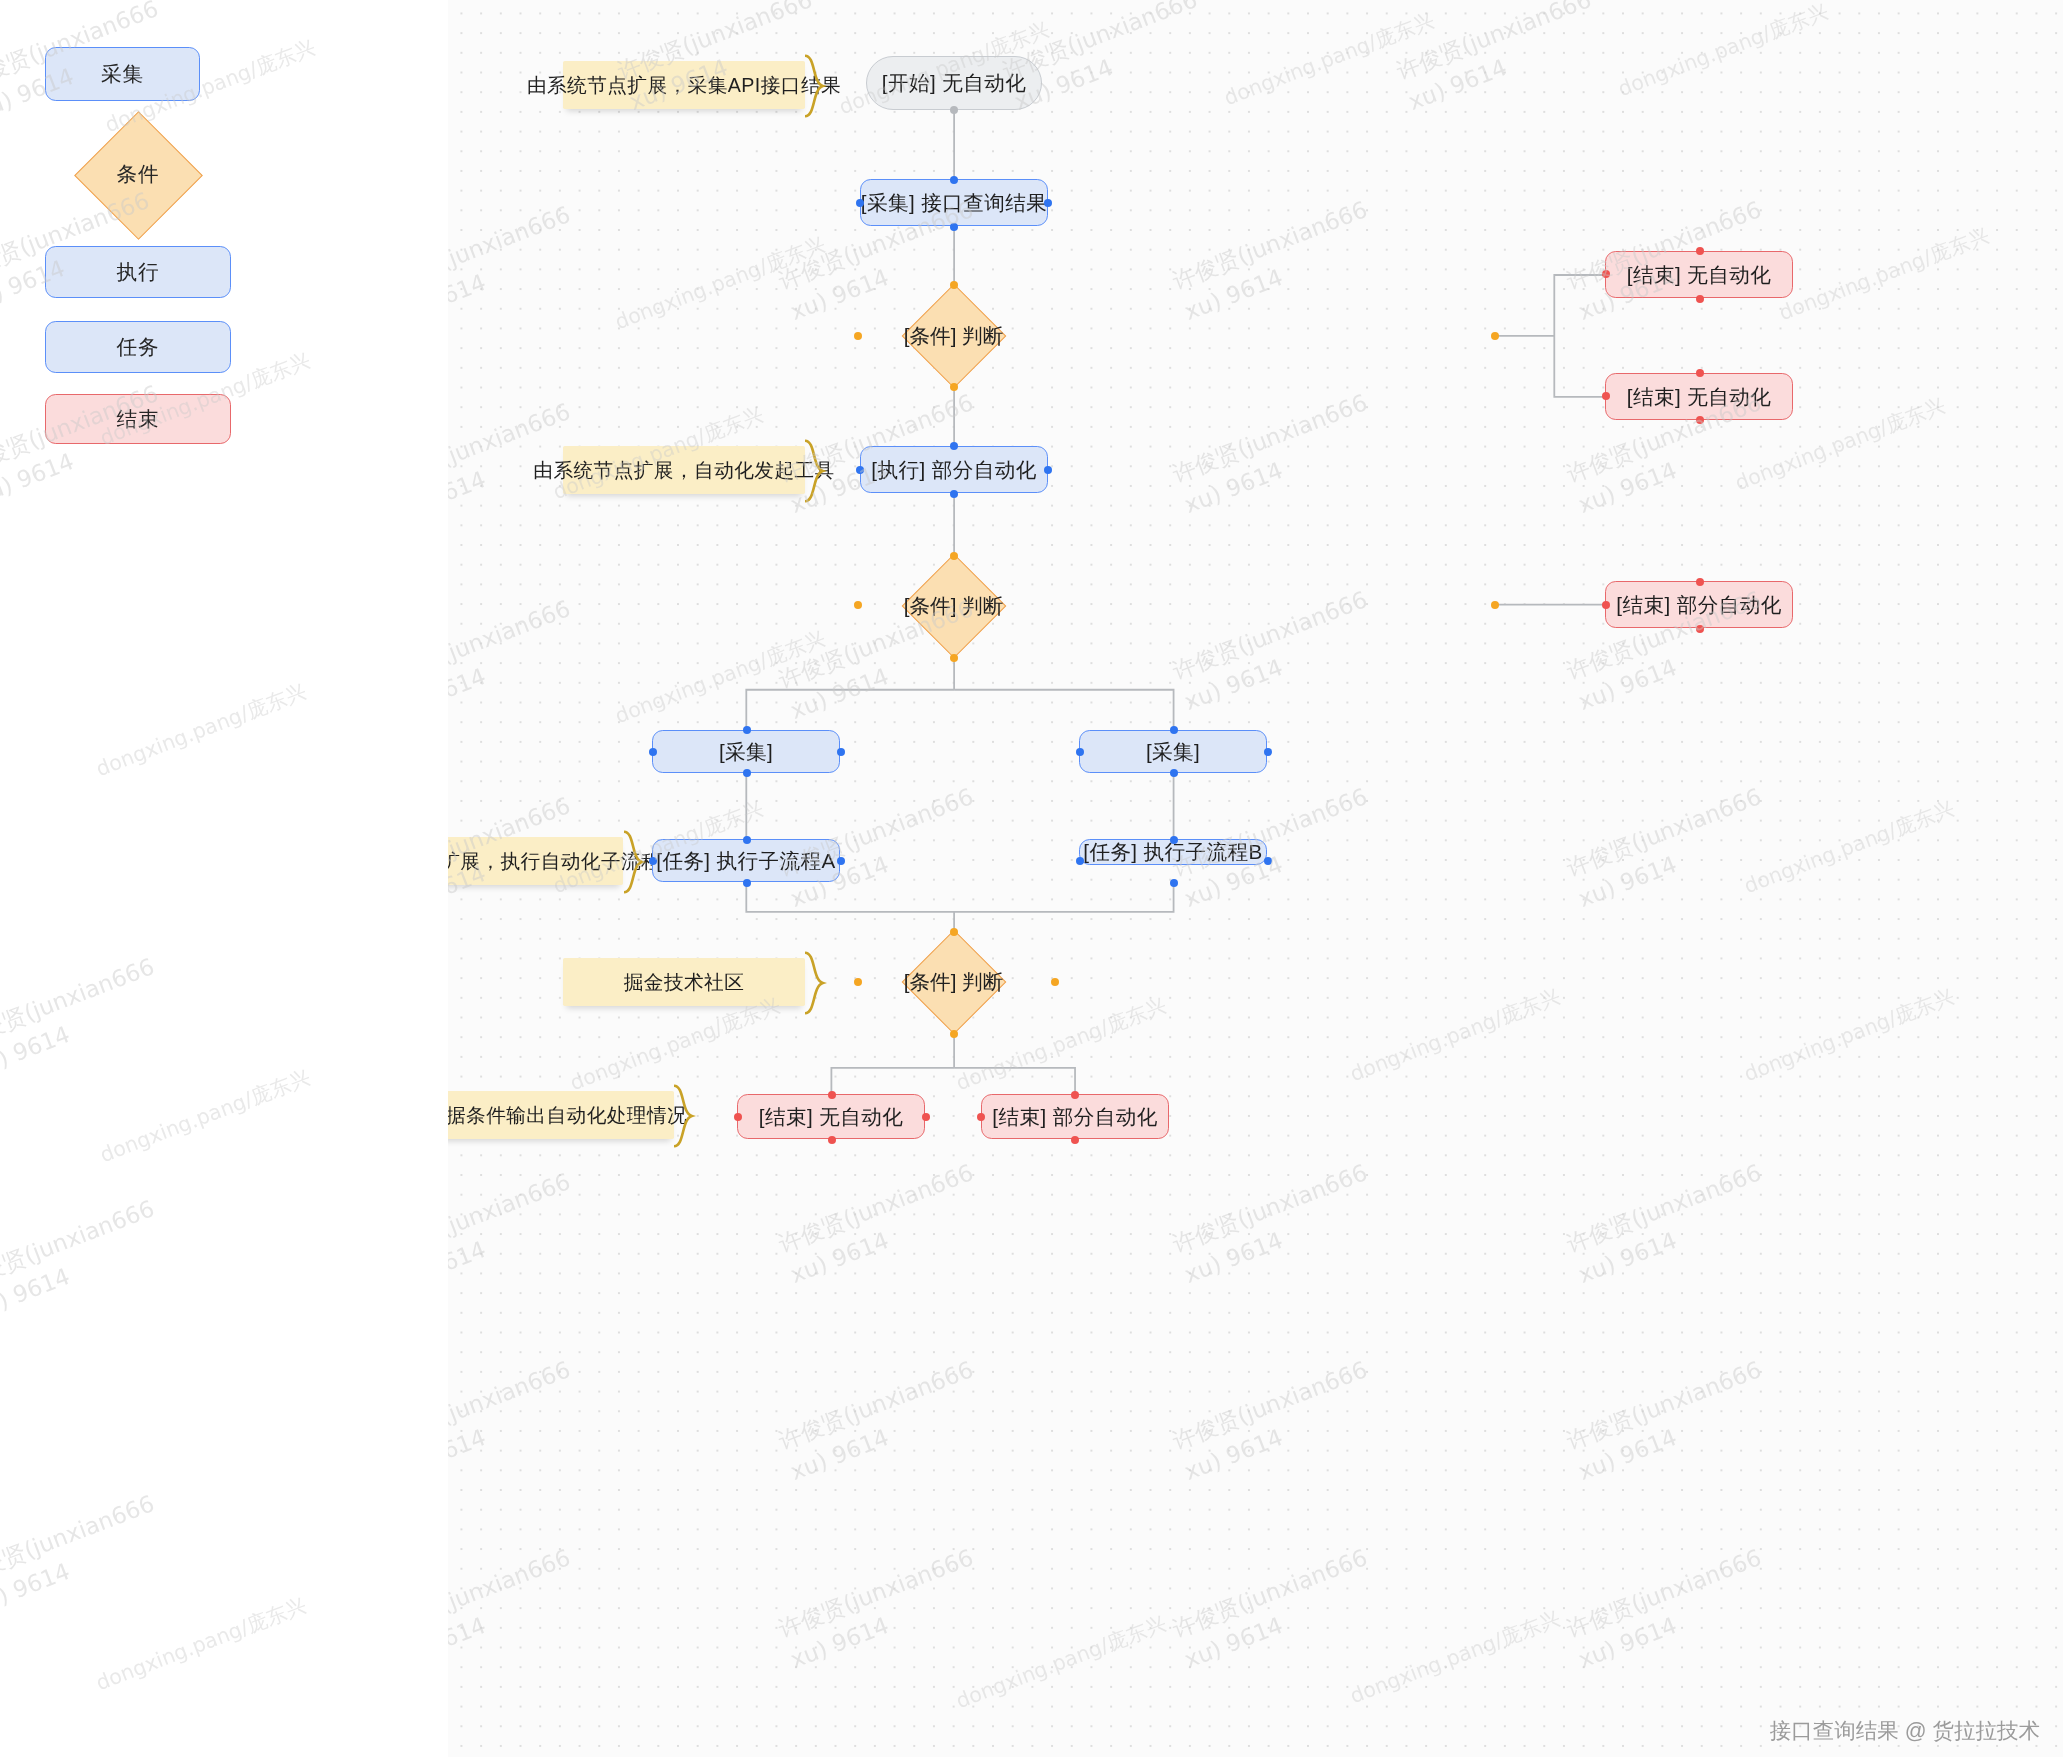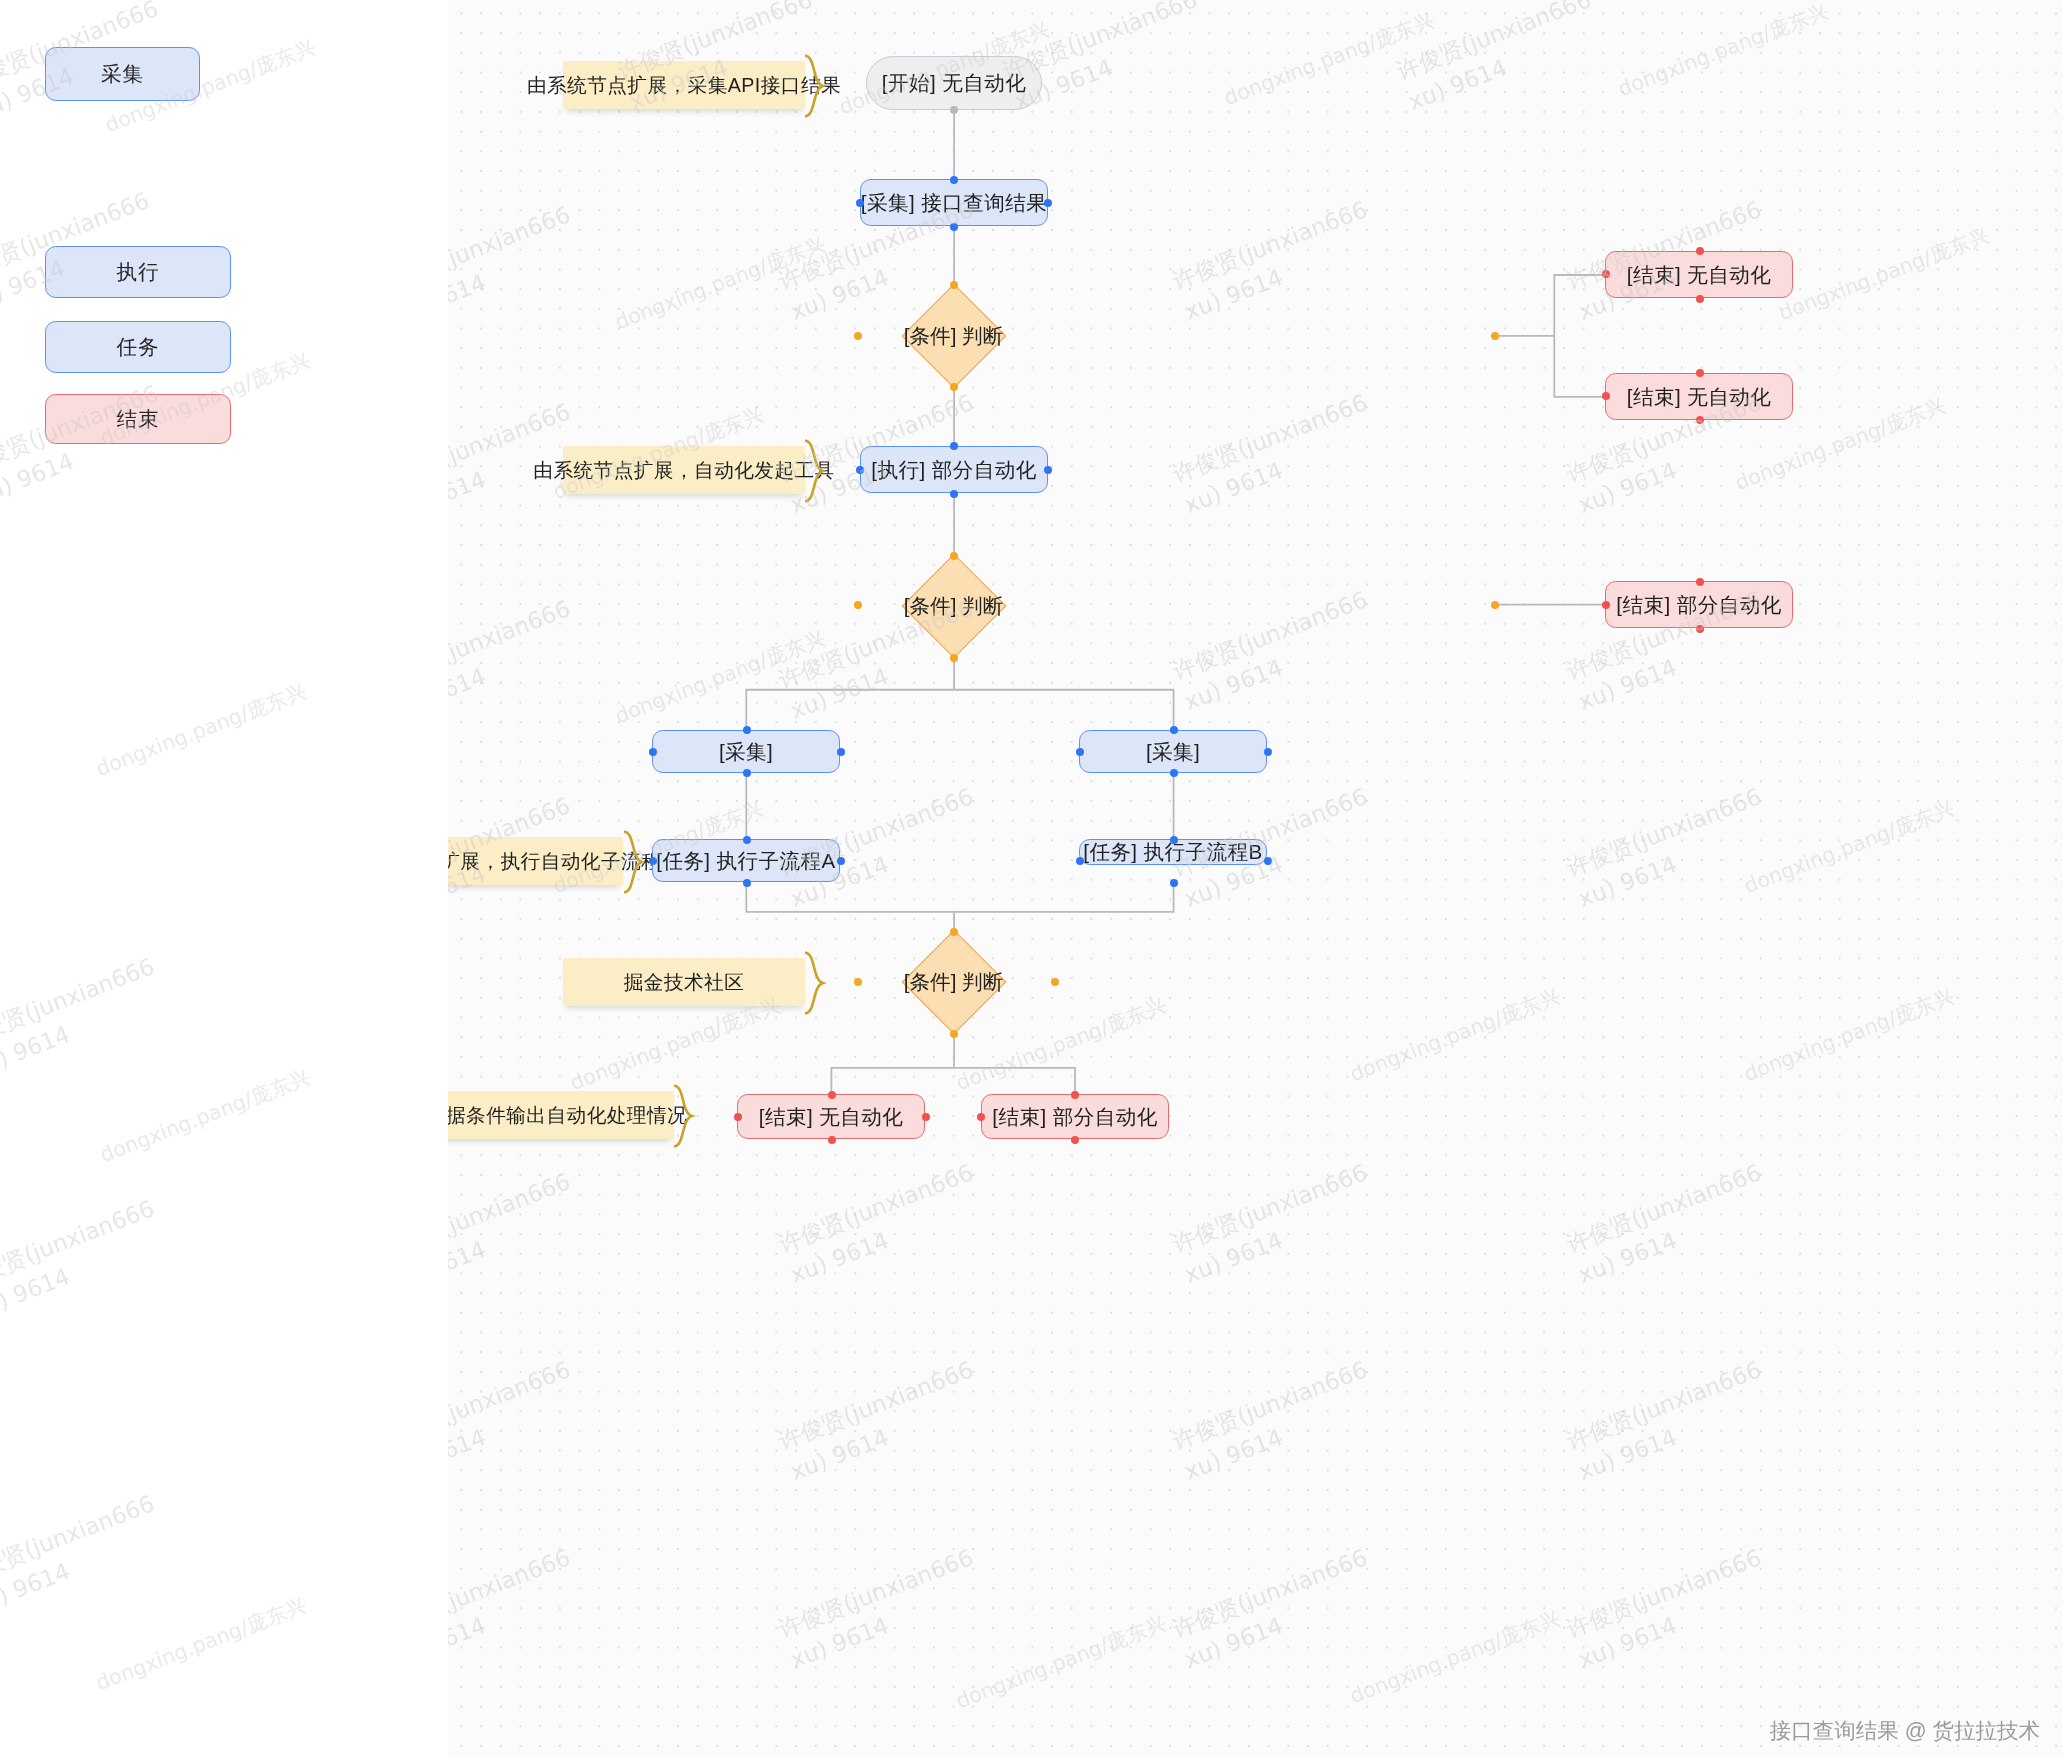--- a/index.html
+++ b/index.html
@@ -117,20 +117,24 @@
 </style>
 </head>
 <body>
 
 <div id="legend-panel">
 
   <div class="legend-node lg-blue" style="left:45px;top:47px;width:155px;height:54px;">
     <span>采集</span>
   </div>
 
+  <div class="lg-diamond-wrap" style="left:45px;top:130px;width:186px;height:88px;">
+    <div class="lg-diamond" style="width:89px;height:89px;left:48px;top:0;"></div>
+    <div class="lg-diamond-label">条件</div>
+  </div>
 
   <div class="legend-node lg-blue" style="left:45px;top:246px;width:186px;height:52px;">
     <span>执行</span>
   </div>
 
   <div class="legend-node lg-blue" style="left:45px;top:321px;width:186px;height:52px;">
     <span>任务</span>
   </div>
 
   <div class="legend-node lg-red" style="left:45px;top:394px;width:186px;height:50px;">

